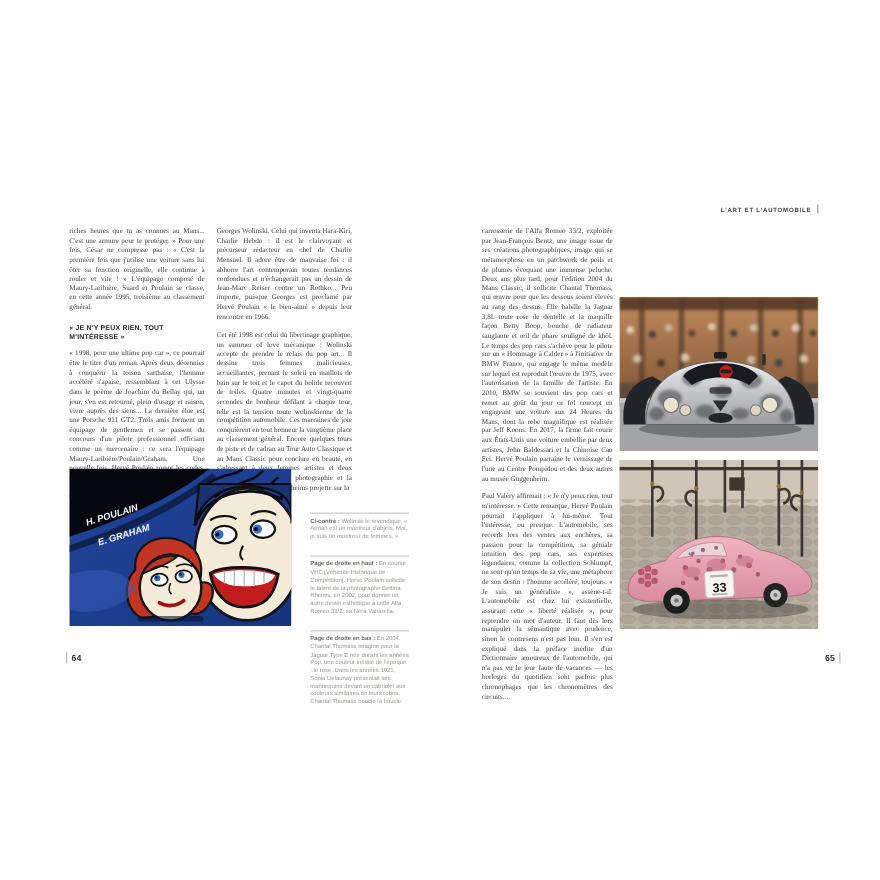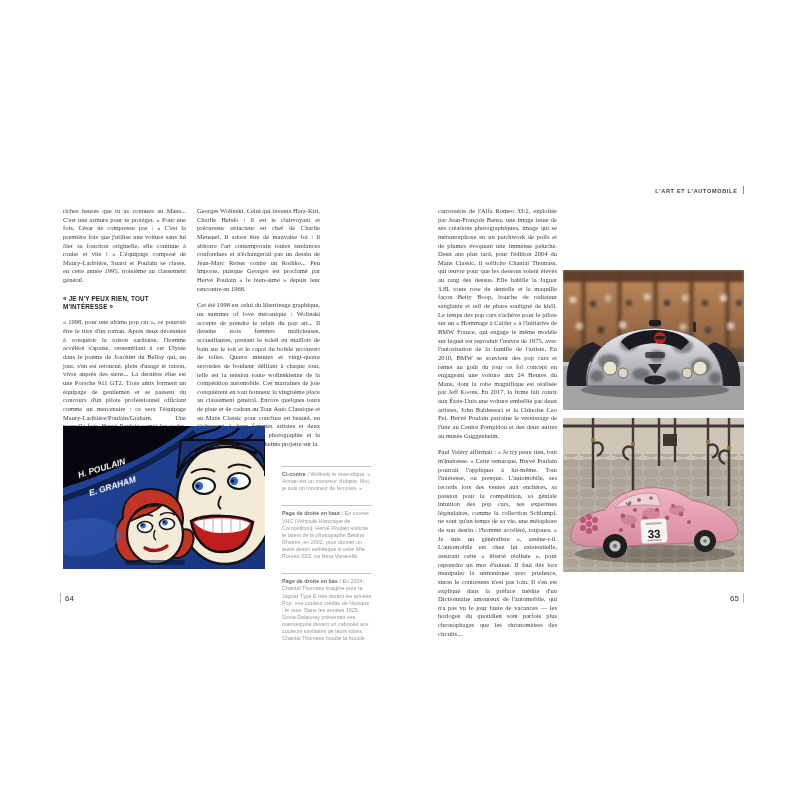--- a/index.html
+++ b/index.html
@@ -32,25 +32,25 @@
   .photo svg{display:block;}
 
   
   .captions{position:absolute;left:282px;top:466px;width:90px;
     font-family:"Liberation Sans", sans-serif;font-size:5.4px;line-height:1.32;color:#9a9792;}
   .caption{border-top:1px solid #c9c6c1;padding-top:4px;margin-bottom:13px;}
   .cap-lead{font-weight:bold;color:#6e6b66;}
 
   
   .folio{position:absolute;top:593px;font-family:"Liberation Sans", sans-serif;
-    font-size:8px;font-weight:normal;color:#2f2f2f;}
+    font-size:8px;font-weight:bold;color:#2f2f2f;}
   .folio .bar{display:inline-block;width:1px;height:10px;background:#b5b5b5;vertical-align:-2px;}
   .folio-left{left:60px;}
   .folio-left .bar{margin-right:4px;}
-  .folio-right{left:0;width:744px;text-align:right;}
+  .folio-right{left:0;width:744px;text-align:right;padding-left:20px;}
   .folio-right .bar{margin-left:4px;}
 </style>
 </head>
 <body>
 
 <div class="spread">
 
   <div class="running-head">
     <span>L'ART ET L'AUTOMOBILE</span><span class="rule"></span>
   </div>

